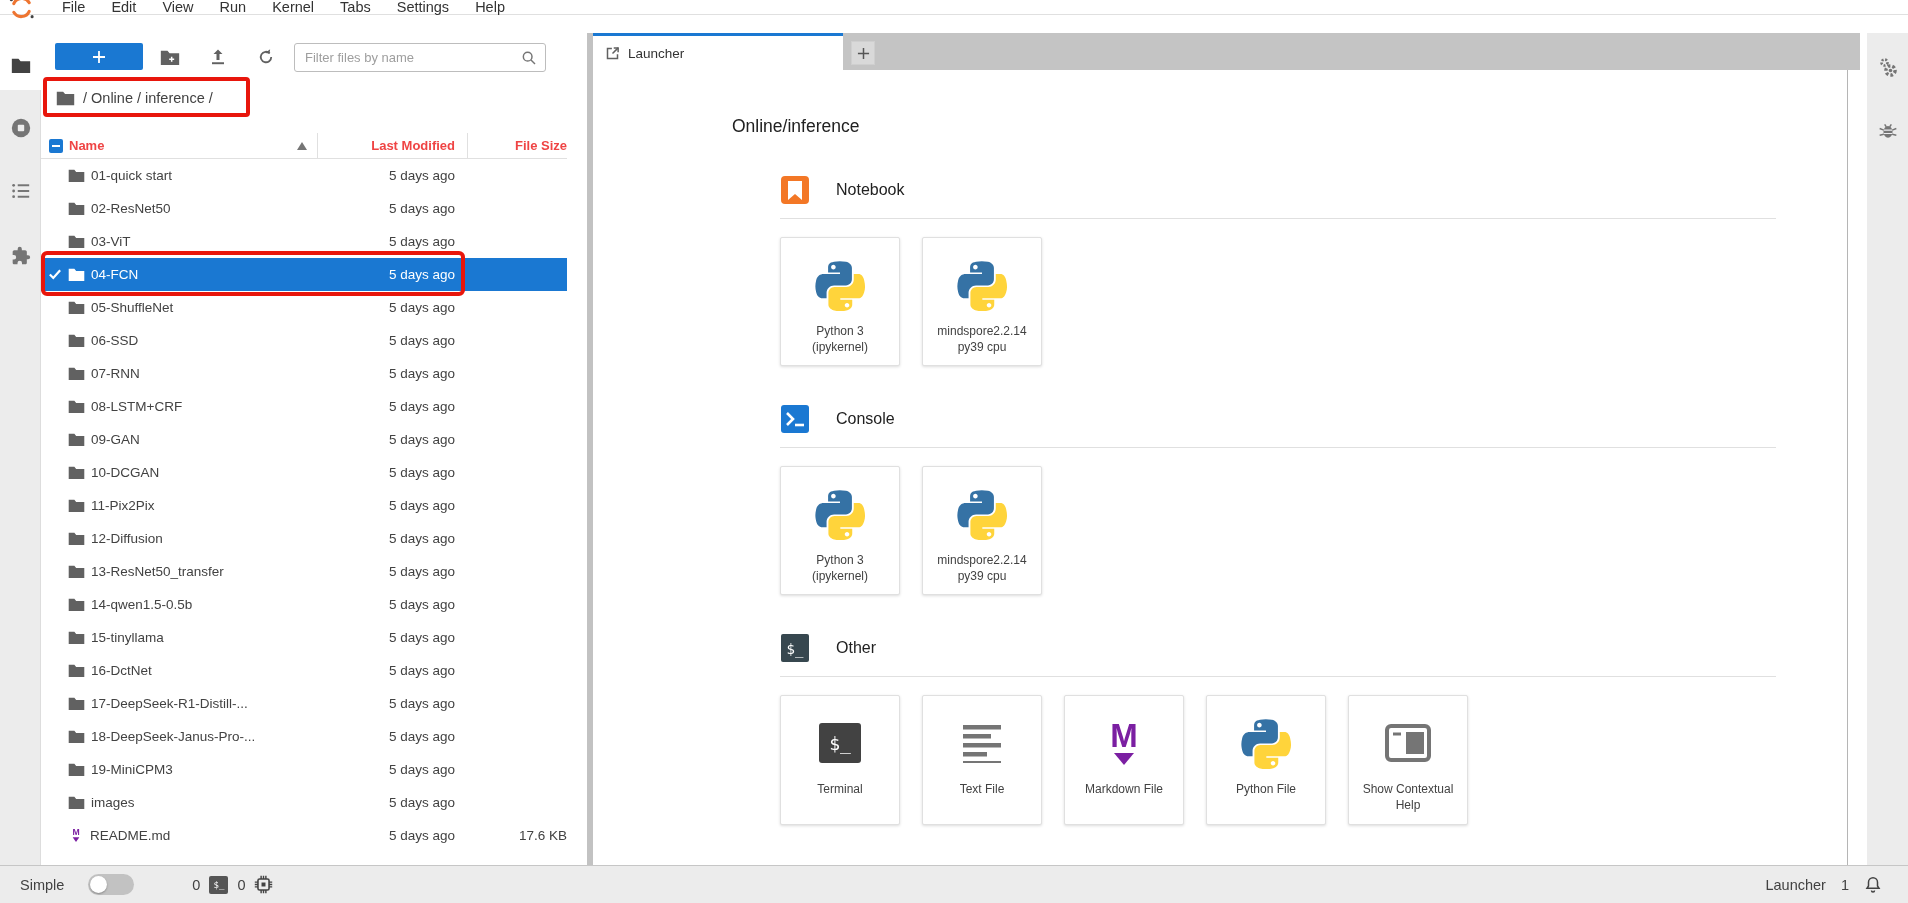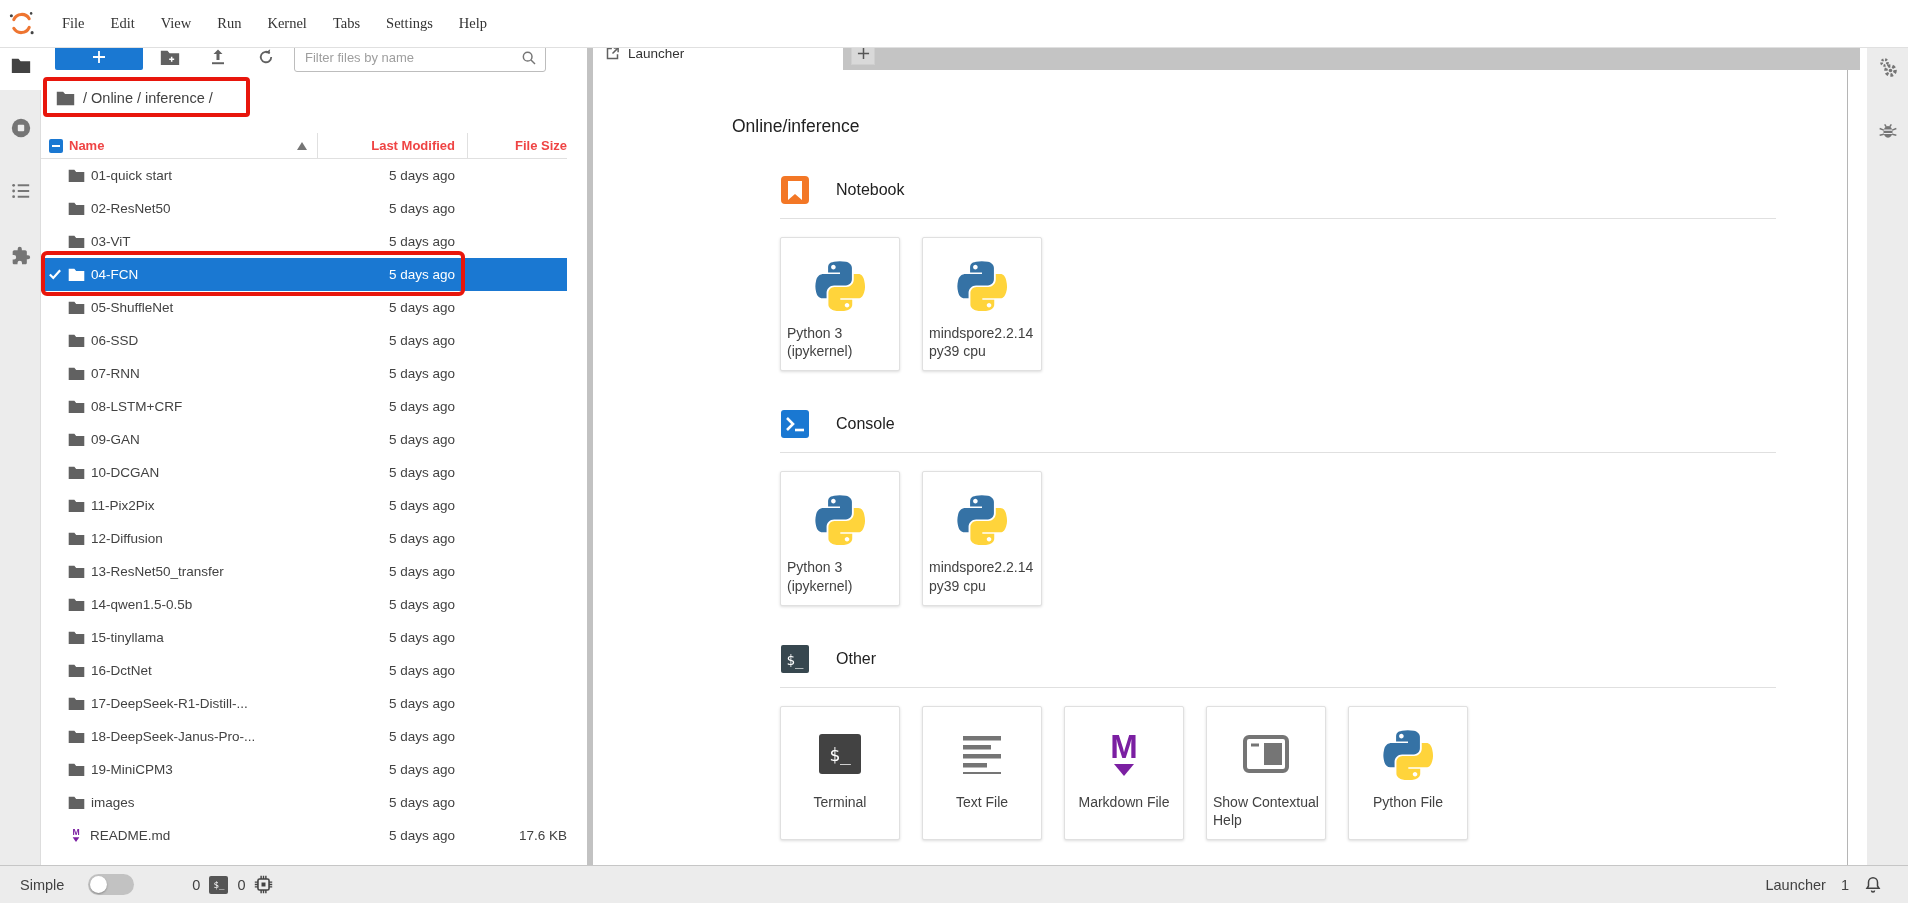--- a/index.html
+++ b/index.html
@@ -5,22 +5,22 @@
   * { margin:0; padding:0; box-sizing:border-box; }
   html,body { width:1908px; height:903px; overflow:hidden;
     font-family:"Liberation Sans", sans-serif; background:#fff; color:#333; }
   :root{
     --accent:#1a78d2; --annot:#e8160c; --bar-gray:#ececec; --mid-gray:#c4c4c4;
     --icon-gray:#616161; --md-purple:#7b1fa2; --nb-orange:#f37726;
   }
   svg { display:block; }
 
   
-  .menubar{ position:absolute; left:0; top:0; width:1908px; height:48px; background:#fff;
-    border-bottom:1px solid #e0e0e0; display:flex; align-items:center; z-index:5;font-family:Liberation Serif, serif;}
+  .menubar{ position:absolute; left:0; top:0; width:1908px; height:15px; background:#fff;
+    border-bottom:1px solid #e0e0e0; display:flex; align-items:center; z-index:5;}
   .logo{ width:27px; height:27px; margin-left:8px; }
   .menu-items{ display:flex; margin-left:14px; }
   .menu-item{ font-size:14.5px; color:#333; padding:6px 13px; cursor:default; }
 
   
   .leftbar{ position:absolute; left:0; top:33px; width:41px; height:832px; background:var(--bar-gray); border-right:1px solid #ddd;}
   .leftbar .active-seg{ position:absolute; left:0; top:0; width:41px; height:57px; background:#fff; }
   .abtn{ position:absolute; left:0; width:41px; height:40px; display:flex; align-items:center; justify-content:center; color:#757575; cursor:pointer;}
   .abtn.active{ color:#424242; }
 
@@ -80,21 +80,21 @@
   .l-title{ font-size:17.5px; color:#212121; margin-bottom:38px; }
   .section{ margin-bottom:38px; width:996px;padding-left:48px; }
   .sec-head{ display:flex; align-items:center; margin-bottom:13px; }
   .sec-label{ font-size:16px; color:#212121; margin-left:26px; }
   .sec-divider{ height:1px; background:#e0e0e0; width:996px; }
   .cards{ display:flex; gap:22px; margin-top:18px; }
   .card{ width:120px; min-height:122px; background:#fff; border:1px solid #e0e0e0; border-radius:2px;
     box-shadow:0 1px 3px rgba(0,0,0,.14); display:flex; flex-direction:column; align-items:center;
     padding:16px 6px 10px 6px; cursor:pointer; }
   .card .cicon{ height:62px; display:flex; align-items:center; justify-content:center; }
-  .card .clabel{ font-size:14px; color:#424242; text-align:left; margin-top:8px; line-height:1.3;
+  .card .clabel{ font-size:12px; color:#424242; text-align:center; margin-top:8px; line-height:1.3;
     overflow-wrap:anywhere; }
 
   
   .rightbar{ position:absolute; left:1867px; top:33px; width:41px; height:832px; background:var(--bar-gray); }
   .rightbar .abtn{ width:41px; }
 
   
   .statusbar{ position:absolute; left:0; top:865px; width:1908px; height:38px; background:var(--bar-gray);
     border-top:1px solid #c6c6c6; display:flex; align-items:center; font-size:14.5px; color:#424242; }
   .sb-left{ display:flex; align-items:center; margin-left:20px; gap:24px; }
@@ -581,36 +581,36 @@
               <div class="cicon">
                 <svg width="44" height="48" viewBox="0 0 44 48">
                   <text x="22" y="28" text-anchor="middle" font-size="33" font-weight="bold" fill="#7b1fa2" font-family="Liberation Sans, sans-serif">M</text>
                   <path d="M12 34l10 12 10-12z" fill="#7b1fa2"></path>
                 </svg>
               </div>
               <div class="clabel">Markdown File</div>
             </div>
             <div class="card">
               <div class="cicon">
+                <svg width="52" height="52" viewBox="0 0 48 48">
+ <path fill="#3572a5" d="M23.8 2c-1.9 0-3.7.2-5.3.5-4.7.8-5.5 2.6-5.5 5.8v4.2h11v1.4H8.9c-3.2 0-6 1.9-6.9 5.6-1 4.2-1 6.8 0 11.2.8 3.3 2.6 5.6 5.8 5.6h3.8v-5.1c0-3.6 3.1-6.8 6.9-6.8h11c3.1 0 5.5-2.5 5.5-5.6V8.3c0-3-2.5-5.2-5.5-5.8C27.6 2.2 25.7 2 23.8 2zM17.9 5.4c1.1 0 2.1.9 2.1 2.1s-.9 2.1-2.1 2.1-2.1-.9-2.1-2.1.9-2.1 2.1-2.1z"></path>
+ <path fill="#ffd43b" d="M36.7 13.9v5c0 3.8-3.2 6.9-6.9 6.9h-11c-3 0-5.5 2.6-5.5 5.6v10.5c0 3 2.6 4.7 5.5 5.6 3.5 1 6.8 1.2 11 0 2.8-.8 5.5-2.4 5.5-5.6v-4.2h-11v-1.4h16.5c3.2 0 4.4-2.2 5.5-5.6 1.1-3.4 1.1-6.7 0-11.2-.8-3.2-2.3-5.6-5.5-5.6h-4.1zM30.5 40.5c1.1 0 2.1.9 2.1 2.1s-.9 2.1-2.1 2.1-2.1-.9-2.1-2.1.9-2.1 2.1-2.1z"></path>
+                </svg>
+              </div>
+              <div class="clabel">Python File</div>
+            </div>
+            <div class="card">
+              <div class="cicon">
                 <svg width="48" height="40" viewBox="0 0 48 40">
                   <rect x="3" y="3" width="42" height="34" rx="4" fill="none" stroke="#757575" stroke-width="4"></rect>
                   <path d="M9 11h8" stroke="#757575" stroke-width="3"></path>
                   <rect x="22" y="9" width="18" height="22" fill="#757575"></rect>
                 </svg>
               </div>
               <div class="clabel">Show Contextual Help</div>
-            </div>
-            <div class="card">
-              <div class="cicon">
-                <svg width="52" height="52" viewBox="0 0 48 48">
- <path fill="#3572a5" d="M23.8 2c-1.9 0-3.7.2-5.3.5-4.7.8-5.5 2.6-5.5 5.8v4.2h11v1.4H8.9c-3.2 0-6 1.9-6.9 5.6-1 4.2-1 6.8 0 11.2.8 3.3 2.6 5.6 5.8 5.6h3.8v-5.1c0-3.6 3.1-6.8 6.9-6.8h11c3.1 0 5.5-2.5 5.5-5.6V8.3c0-3-2.5-5.2-5.5-5.8C27.6 2.2 25.7 2 23.8 2zM17.9 5.4c1.1 0 2.1.9 2.1 2.1s-.9 2.1-2.1 2.1-2.1-.9-2.1-2.1.9-2.1 2.1-2.1z"></path>
- <path fill="#ffd43b" d="M36.7 13.9v5c0 3.8-3.2 6.9-6.9 6.9h-11c-3 0-5.5 2.6-5.5 5.6v10.5c0 3 2.6 4.7 5.5 5.6 3.5 1 6.8 1.2 11 0 2.8-.8 5.5-2.4 5.5-5.6v-4.2h-11v-1.4h16.5c3.2 0 4.4-2.2 5.5-5.6 1.1-3.4 1.1-6.7 0-11.2-.8-3.2-2.3-5.6-5.5-5.6h-4.1zM30.5 40.5c1.1 0 2.1.9 2.1 2.1s-.9 2.1-2.1 2.1-2.1-.9-2.1-2.1.9-2.1 2.1-2.1z"></path>
-                </svg>
-              </div>
-              <div class="clabel">Python File</div>
             </div>
           </div>
         </div>
       </div>
   </div>
 </div>
 
 <div class="rightbar">
   <div class="abtn" style="top:15px">
     <svg width="24" height="24" viewBox="0 0 24 24">

